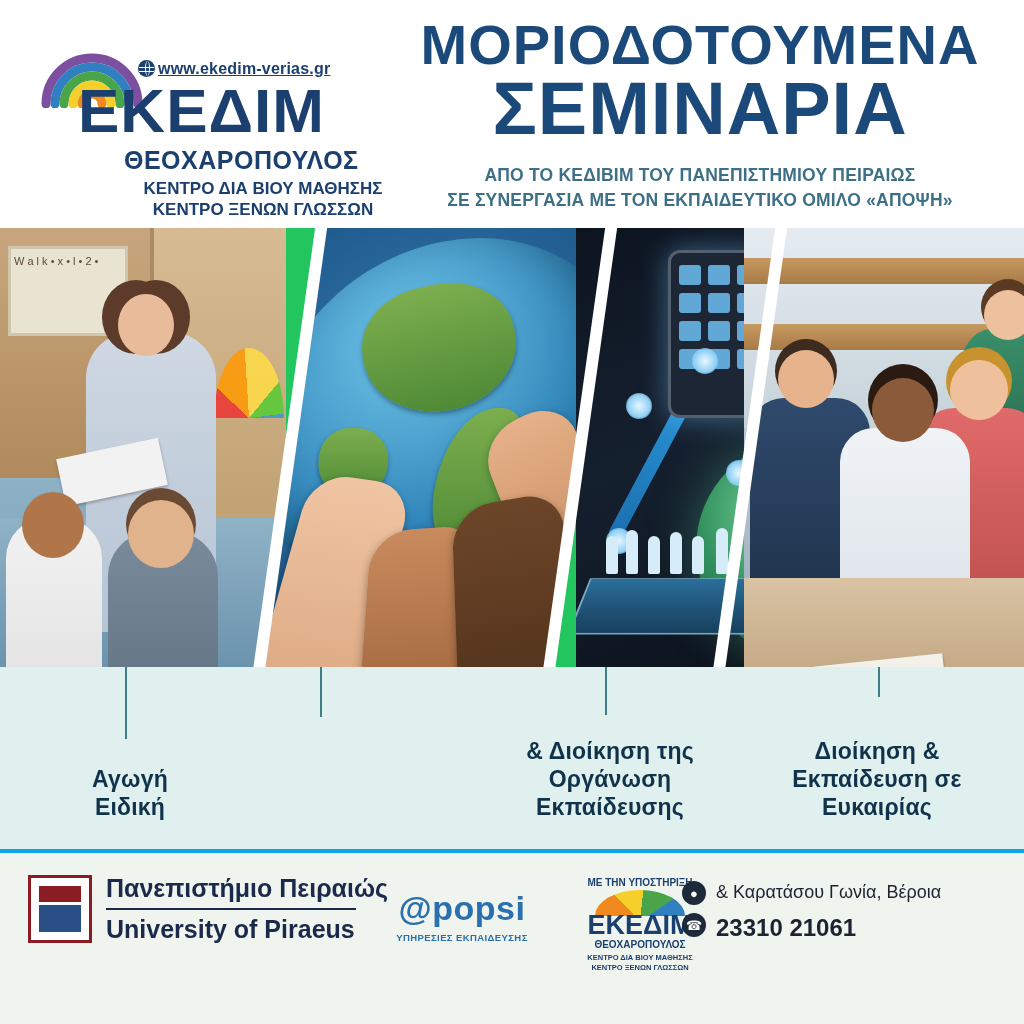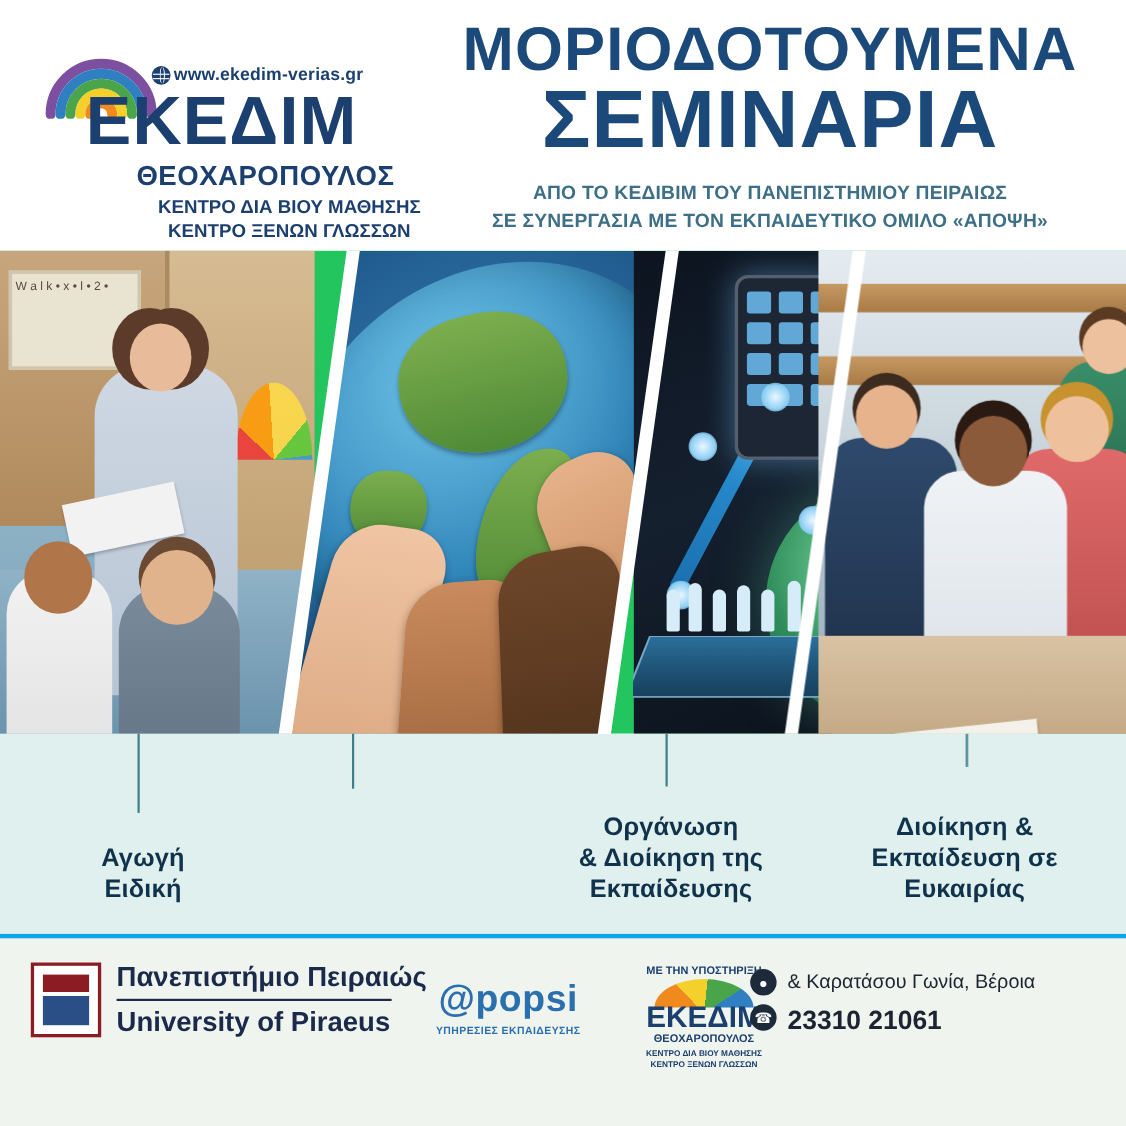--- a/index.html
+++ b/index.html
@@ -37,20 +37,21 @@
     width: 110px; height: 78px;
   }
   .brand-url {
     position: absolute;
     left: 130px; top: 42px;
     font-size: 16px;
     font-weight: bold;
     color: #1b3f6e;
     letter-spacing: .2px;
     white-space: nowrap;
+    text-decoration: underline;
   }
   .globe-dot {
     position: absolute;
     left: 110px; top: 42px;
     width: 17px; height: 17px;
     border-radius: 50%;
     background: #1b3f6e;
   }
   .globe-dot::before {
     content: "";
@@ -522,22 +523,22 @@
     <div class="tick" style="left: 605px; height: 48px;"></div>
     <div class="tick" style="left: 878px; height: 30px;"></div>
 
     <div class="label lb1">
       <div>Αγωγή</div>
       <div>Ειδική</div>
     </div>
 
 
     <div class="label lb3">
+      <div>&amp; Διοίκηση της</div>
       <div>Οργάνωση</div>
-      <div>&amp; Διοίκηση της</div>
       <div>Εκπαίδευσης</div>
     </div>
 
     <div class="label lb4">
       <div>Διοίκηση &amp;</div>
       <div>Εκπαίδευση σε</div>
       <div>Ευκαιρίας</div>
     </div>
   </div>
 

